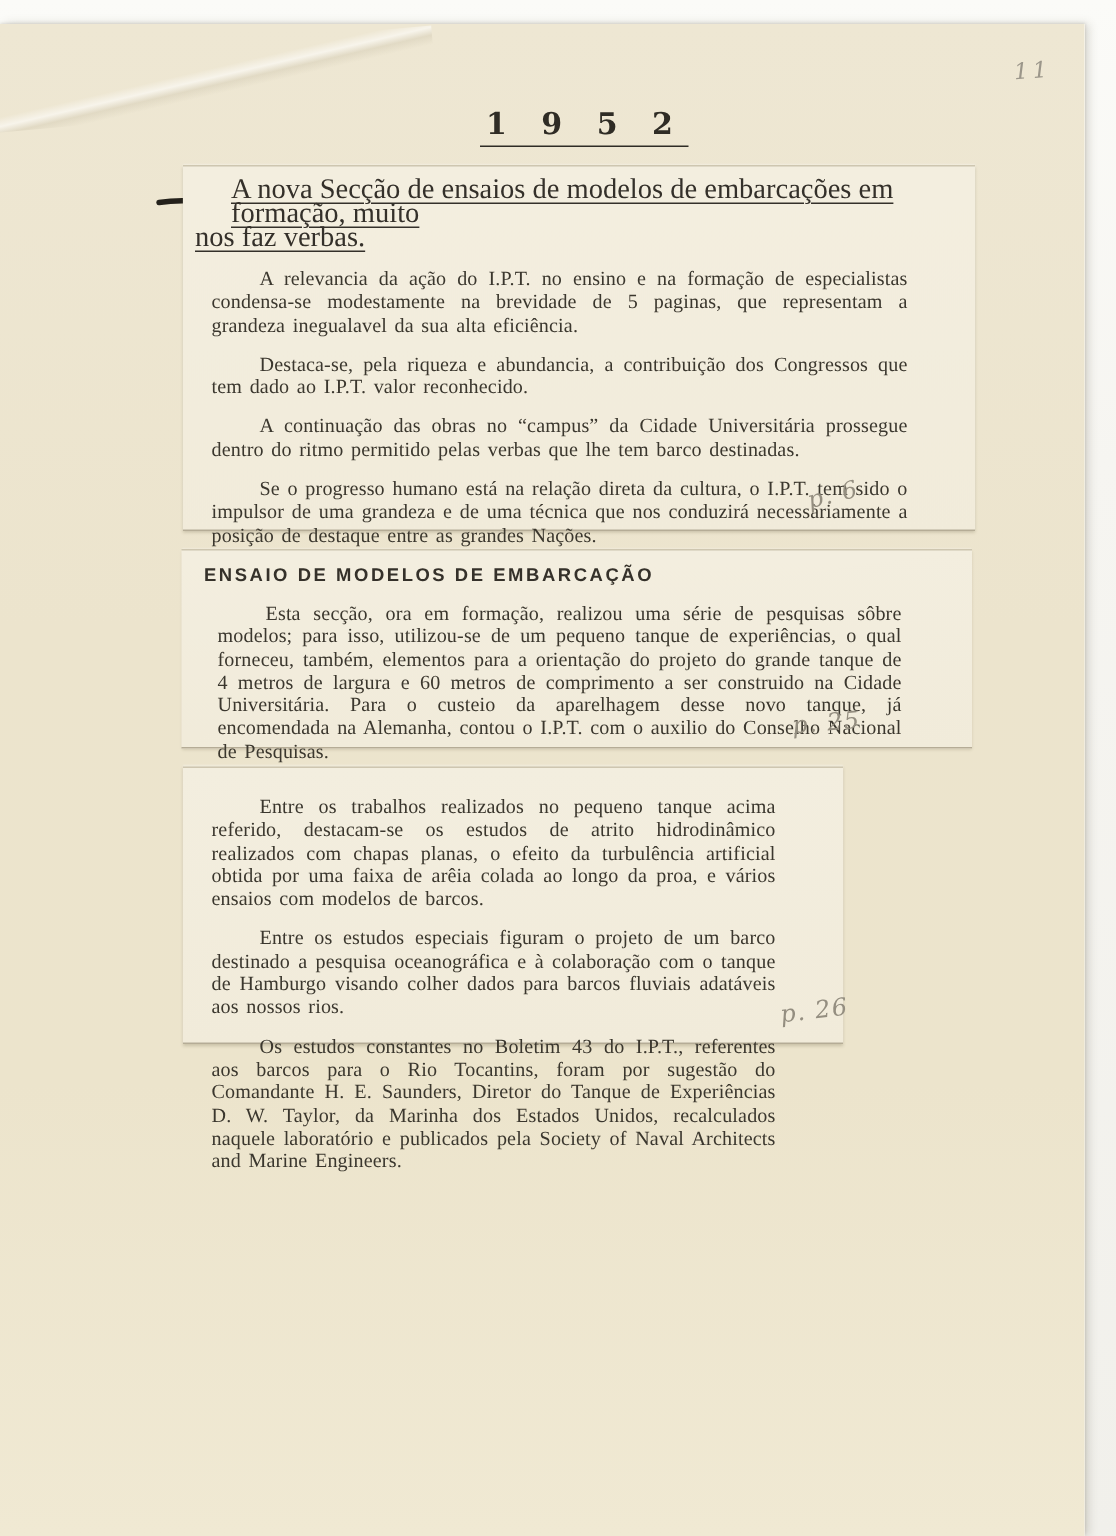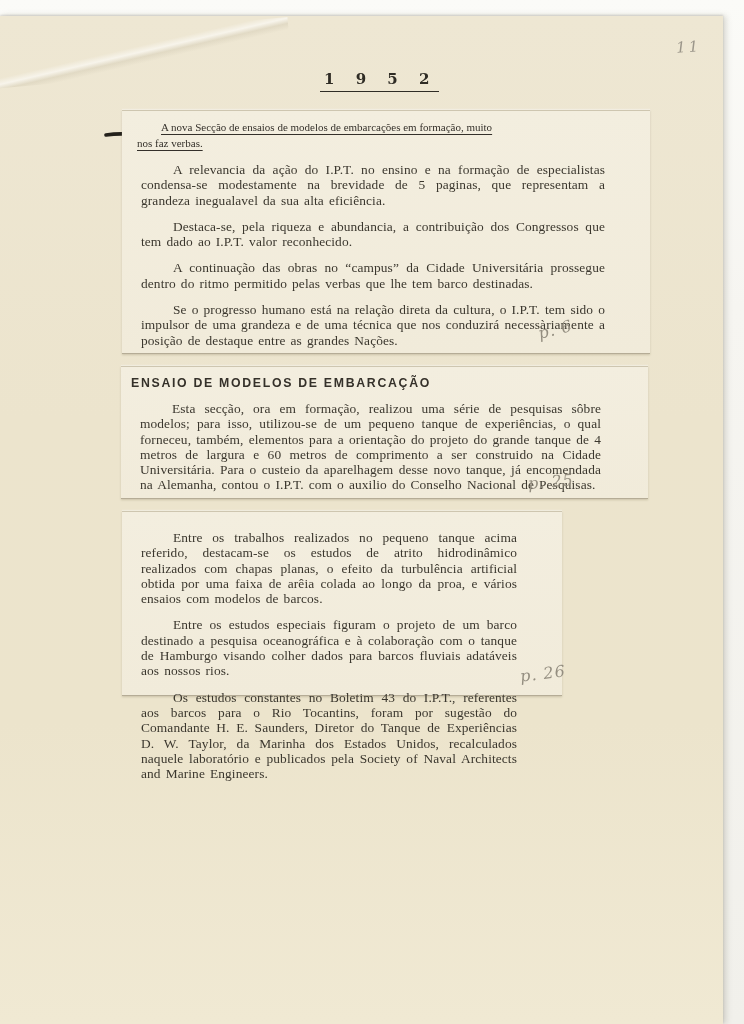--- a/index.html
+++ b/index.html
@@ -54,59 +54,59 @@
   .note-p6  { left: 538px; top: 304px; transform: rotate(-14deg); }
   .note-p25 { left: 528px; top: 456px; transform: rotate(-5deg); }
   .note-p26 { left: 520px; top: 648px; transform: rotate(-7deg); }
 
   
   .year-title {
     position: absolute;
     left: 320px;
     top: 54px;
     font-family: "DejaVu Serif", serif;
-    font-size: 15px;
+    font-size: 20px;
     font-weight: 600;
     color: #2f2c25;
     letter-spacing: 8px;
     border-bottom: 1.5px solid #2f2c25;
     padding: 0 2px 3px 4px;
     white-space: nowrap;
   }
 
   
   .clipping {
     position: absolute;
     background: linear-gradient(180deg, #f3eedf 0%, #f1ebda 100%);
     border-top: 1px solid rgba(140, 128, 98, 0.35);
     border-bottom: 1px solid rgba(120, 108, 80, 0.5);
     box-shadow: 0 1px 2px rgba(100, 90, 60, 0.25), 0 -1px 1px rgba(255,255,255,0.4);
     box-sizing: border-box;
     color: #3b372e;
   }
   .clipping-1 { left: 122px; top: 94px;  width: 528px; height: 244px; padding: 8px 34px 0 8px; }
-  .clipping-2 { left: 121px; top: 350px; width: 527px; height: 133px; padding: 9px 36px 0 8px; }
+  .clipping-2 { left: 121px; top: 350px; width: 527px; height: 133px; padding: 9px 36px 0 13px; }
   .clipping-3 { left: 122px; top: 495px; width: 440px; height: 185px; padding: 7px 34px 0 8px; }
 
   .clip-text p {
     margin: 11px;
     font-family: "Liberation Serif", "DejaVu Serif", serif;
     font-size: 13.4px;
     line-height: 15.3px;
     text-align: justify;
     text-indent: 32px;
     word-spacing: 1.6px;
     letter-spacing: 0.1px;
   }
   .headline {
     font-family: "Liberation Serif", "DejaVu Serif", serif;
-    font-size: 11px;
+    font-size: 19px;
     line-height: 16px;
     color: #34302a;
-    margin: 0 0 2px 7px;
+    margin: 0 0 2px 0;
   }
   .headline .line {
     display: block;
     text-decoration: underline;
     text-decoration-thickness: 1.2px;
     text-underline-offset: 3px;
   }
   .headline .line.first { padding-left: 24px; }
   .kicker {
     font-family: "Liberation Sans", "DejaVu Sans", sans-serif;

